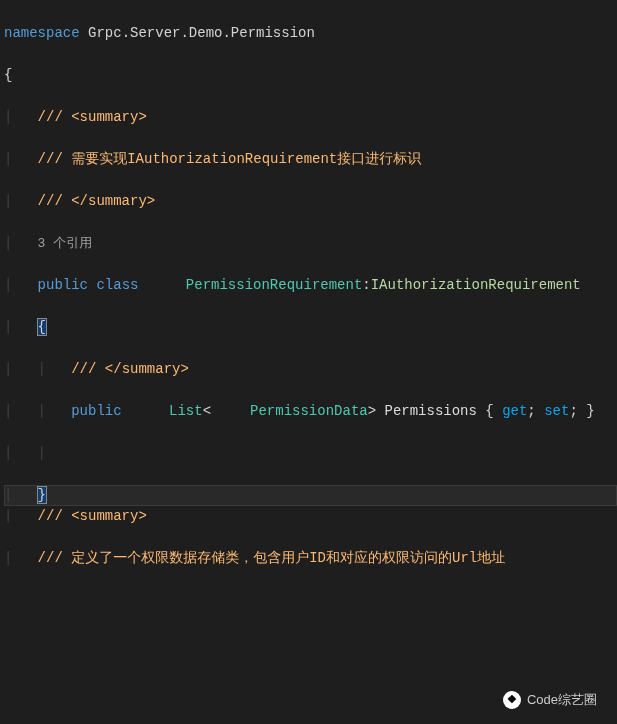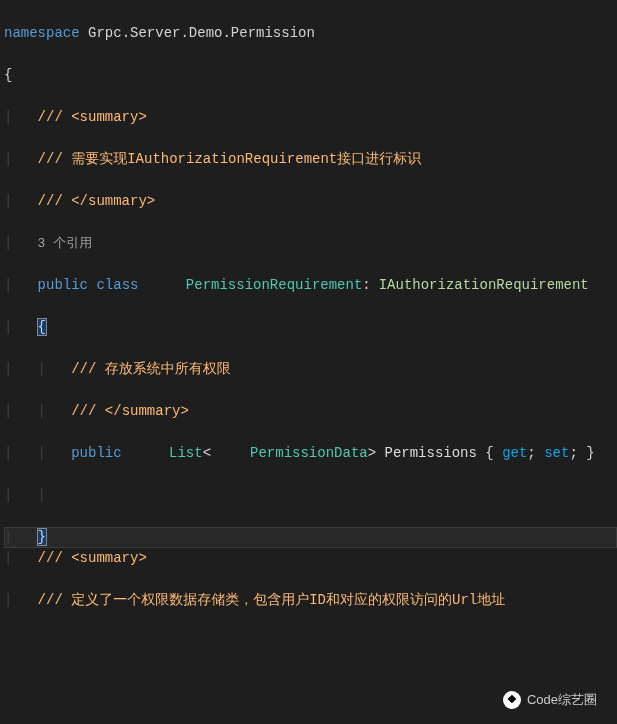--- a/index.html
+++ b/index.html
@@ -22,21 +22,21 @@
   .line { display: block; }
   .highlighted {
     background: #292929;
     box-shadow: inset 0 0 0 1px #3a3a3a;
     width: 100%;
     display: inline-block;
   }
   .kw-blue { color: #569cd6; }
   .kw-get { color: #0ea5e9; }
   .cls { color: #4ec9b0; margin-left: 39px; }
-  .iface { color: #b8d7a3; margin-left: 8px; }
+  .iface { color: #b8d7a3; }
   .comment { color: #fdba74; }
   .punct { color: #d4d4d4; }
   .refs { color: #a0a0a0; font-size: 13px; }
   .ident { color: #dcdcdc; }
   .guide { color: #404040; }
   .ns-text { color: #d4d4d4; }
   .brace-hl { color: #d4d4d4; background: #113d6f; outline: 1px solid #888; }
   .watermark {
     position: absolute;
     bottom: 14px;
@@ -66,21 +66,20 @@
 
 <div class="code-area">
 <span class="line"><span class="kw-blue">namespace</span><span class="ns-text"> Grpc.Server.Demo.Permission</span></span>
 <span class="line"><span class="punct">{</span></span>
 <span class="line"><span class="guide">|   </span><span class="comment">/// &lt;summary&gt;</span></span>
 <span class="line"><span class="guide">|   </span><span class="comment">/// 需要实现IAuthorizationRequirement接口进行标识</span></span>
 <span class="line"><span class="guide">|   </span><span class="comment">/// &lt;/summary&gt;</span></span>
 <span class="line"><span class="guide">|   </span><span class="refs">3 个引用</span></span>
 <span class="line"><span class="guide">|   </span><span class="kw-blue">public</span> <span class="kw-blue">class</span> <span class="cls">PermissionRequirement</span><span class="punct">:</span><span class="iface">IAuthorizationRequirement</span></span>
 <span class="line"><span class="guide">|   </span><span class="brace-hl">{</span></span>
-<span class="line"><span class="guide">|   |   </span><span class="comment">/// 存放系统中所有权限</span></span>
 <span class="line"><span class="guide">|   |   </span><span class="comment">/// &lt;/summary&gt;</span></span>
 <span class="line"><span class="guide">|   |   </span><span class="kw-blue">public</span> <span class="cls">List</span><span class="punct">&lt;</span><span class="cls">PermissionData</span><span class="punct">&gt;</span> <span class="ident">Permissions</span> <span class="punct">{</span> <span class="kw-get">get</span><span class="punct">;</span> <span class="kw-get">set</span><span class="punct">;</span> <span class="punct">}</span></span>
 <span class="line"><span class="guide">|   |</span></span>
 <span class="line highlighted"><span class="guide">|   </span><span class="brace-hl">}</span></span>
 <span class="line"><span class="guide">|   </span><span class="comment">/// &lt;summary&gt;</span></span>
 <span class="line"><span class="guide">|   </span><span class="comment">/// 定义了一个权限数据存储类，包含用户ID和对应的权限访问的Url地址</span></span>
 
 
 
 

